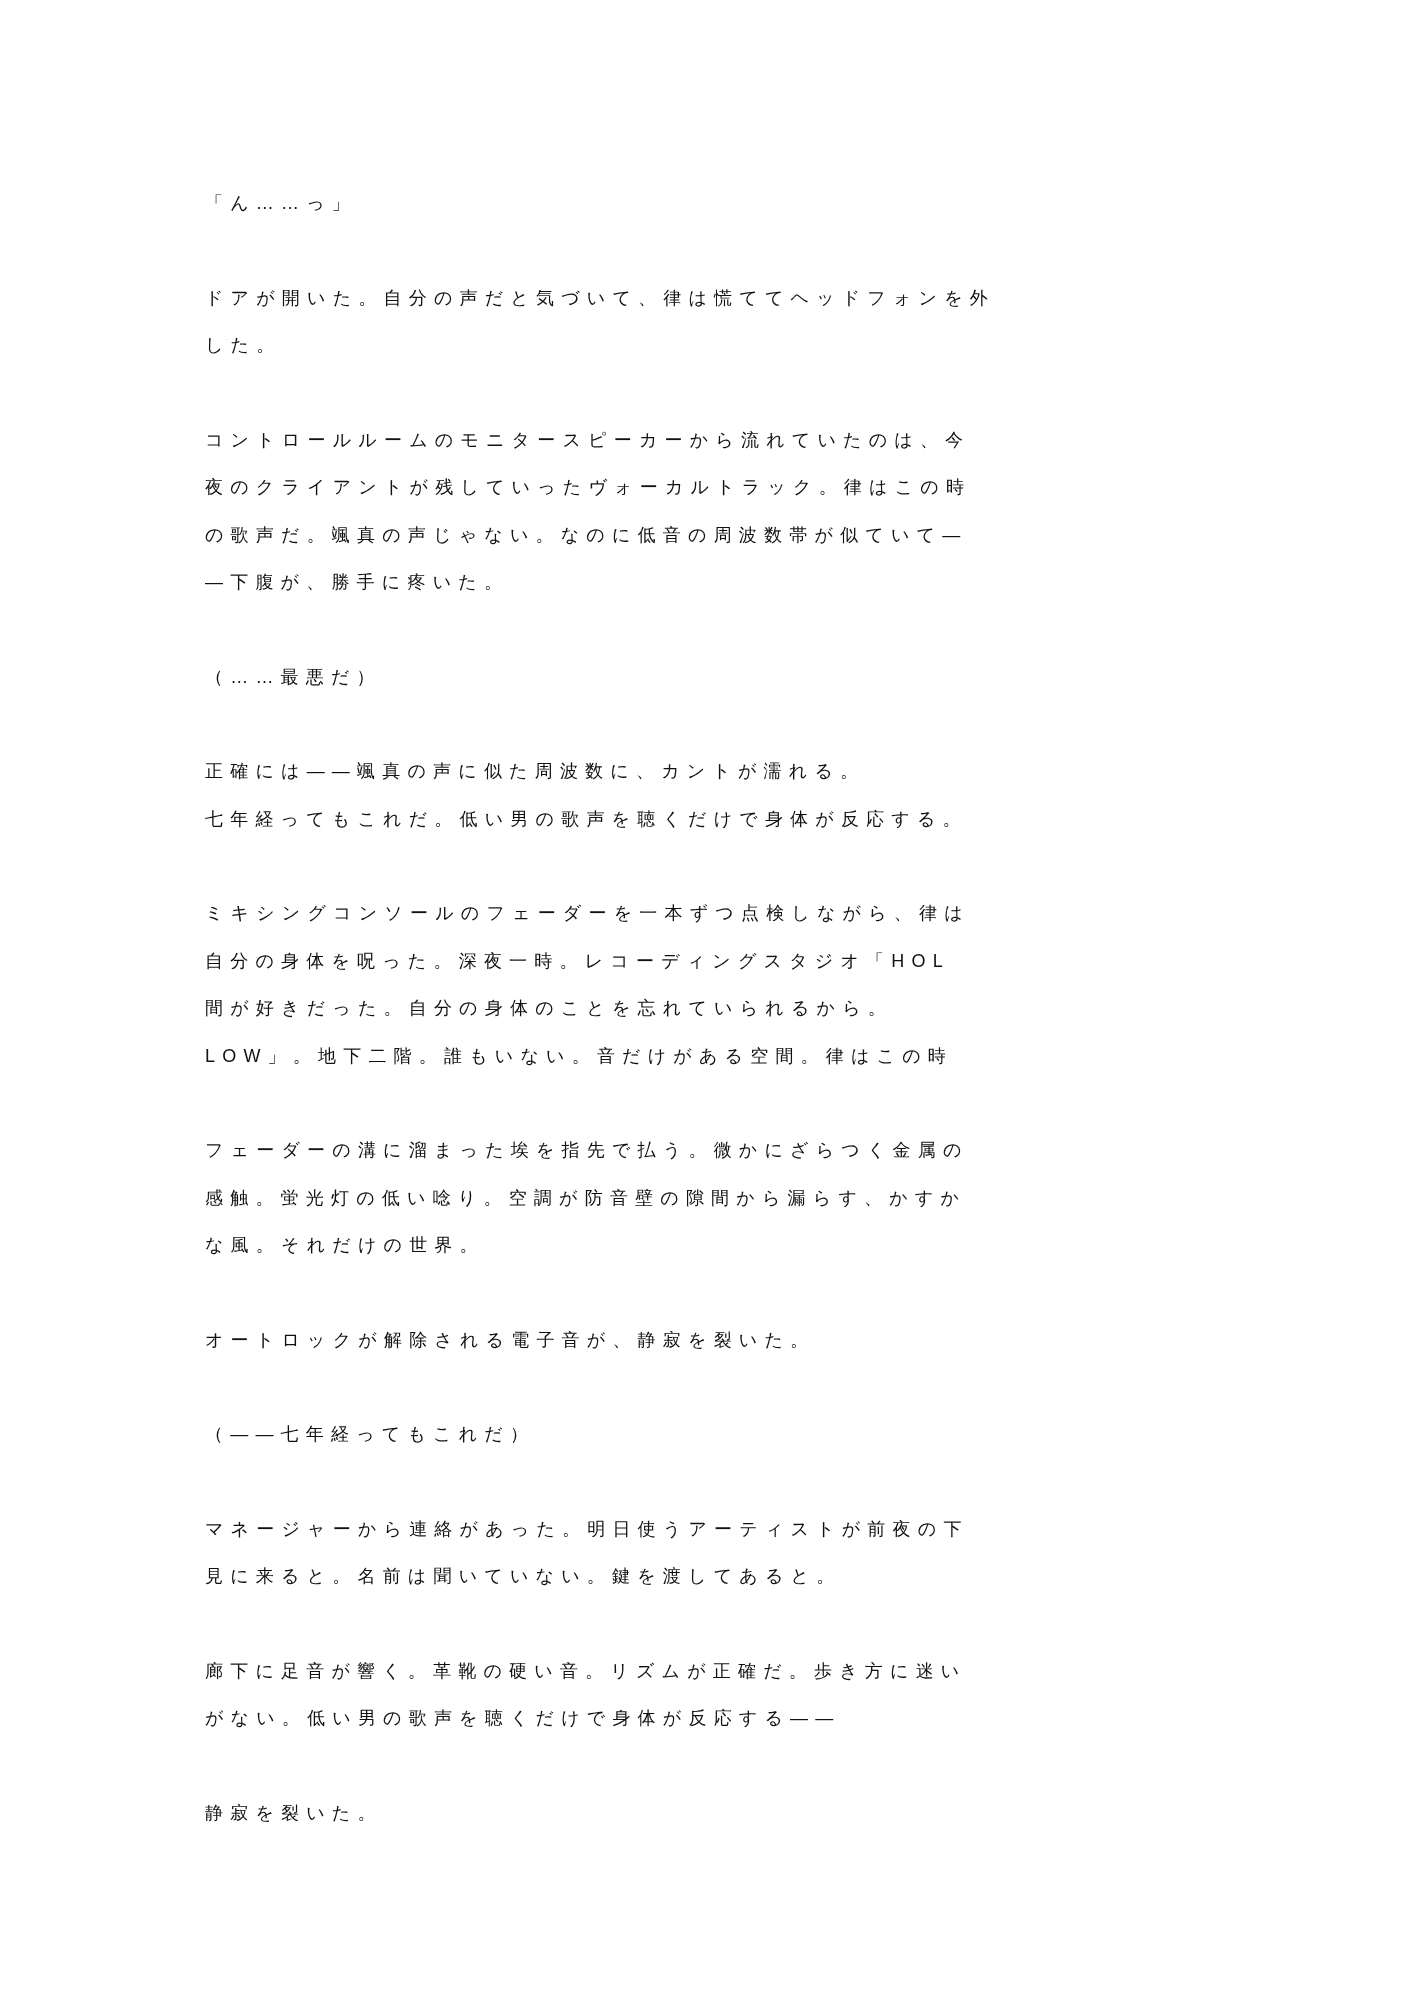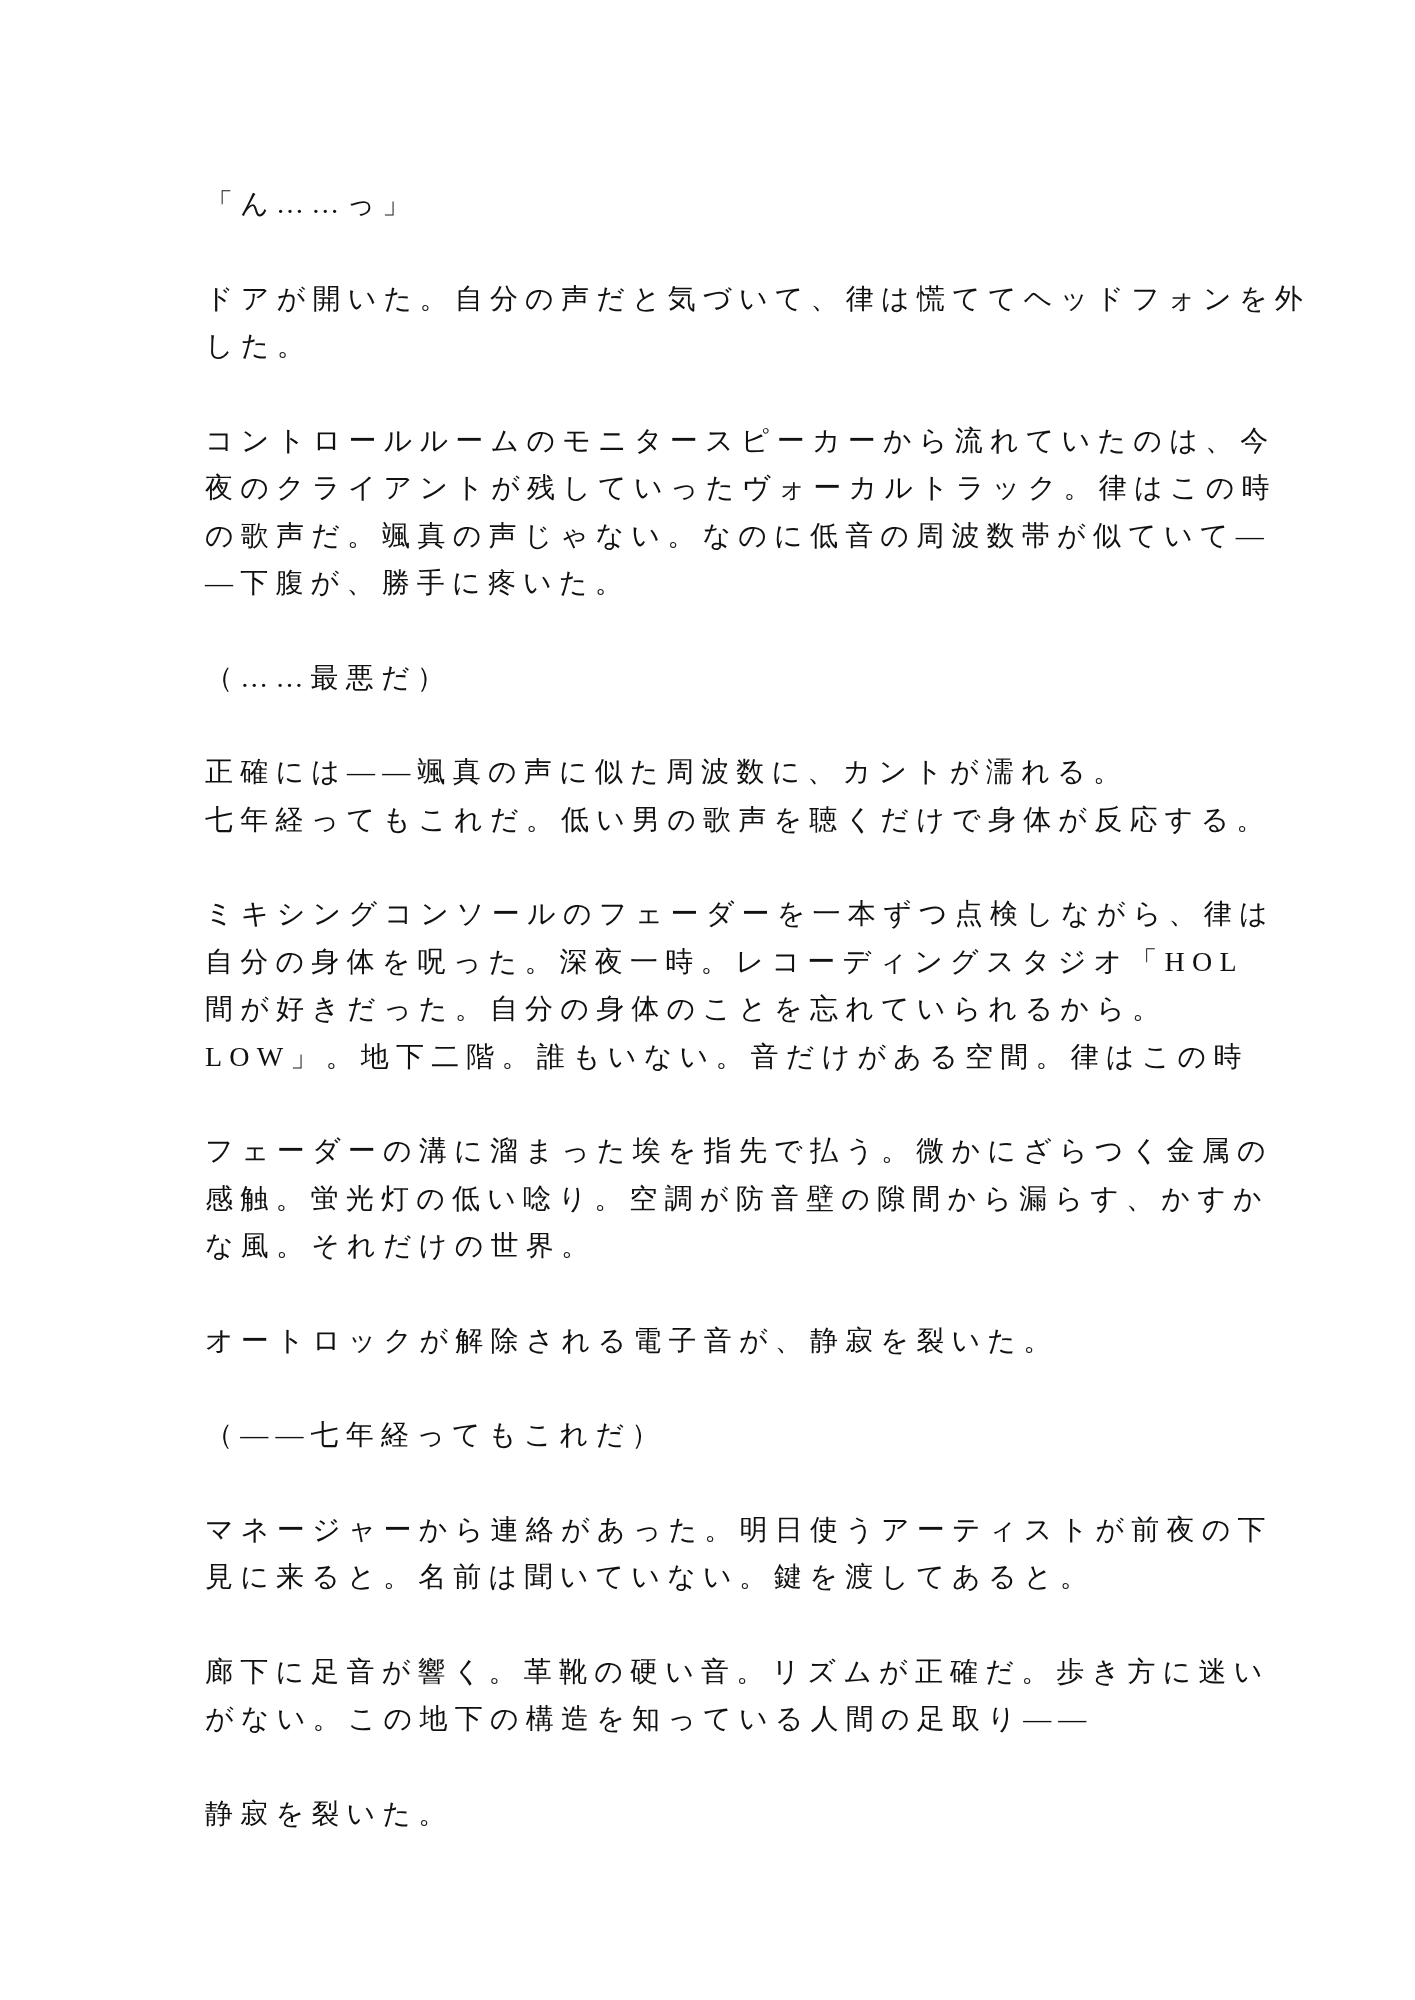--- a/index.html
+++ b/index.html
@@ -3,22 +3,22 @@
   <meta charset="utf-8">
   <style>
     html, body { margin: 0; padding: 0; background: #ffffff; }
     body { width: 1415px; height: 2000px; position: relative; overflow: hidden; }
     .page {
       position: absolute;
       left: 205px;
       top: 180px;
       width: 980px;
       color: #111111;
-      font-family: Liberation Serif, serif;
-      font-size: 28px;
+      font-family: Liberation Sans, sans-serif;
+      font-size: 18px;
       letter-spacing: 7.2px;
     }
     .para { margin: 0 0 47px 0; }
     .line { display: block; height: 47.5px; line-height: 47.5px; white-space: nowrap; }
   </style>
 </head>
 <body>
 
 <div class="page">
   <div class="para">
@@ -57,18 +57,18 @@
   </div>
   <div class="para">
     <span class="line">（——七年経ってもこれだ）</span>
   </div>
   <div class="para">
     <span class="line">マネージャーから連絡があった。明日使うアーティストが前夜の下</span>
     <span class="line">見に来ると。名前は聞いていない。鍵を渡してあると。</span>
   </div>
   <div class="para">
     <span class="line">廊下に足音が響く。革靴の硬い音。リズムが正確だ。歩き方に迷い</span>
-    <span class="line">がない。この地下の構造を知っている人間の足取り——</span>
+    <span class="line">がない。低い男の歌声を聴くだけで身体が反応する——</span>
   </div>
   <div class="para">
     <span class="line">静寂を裂いた。</span>
   </div>
 </div>
 
 </body></html>

